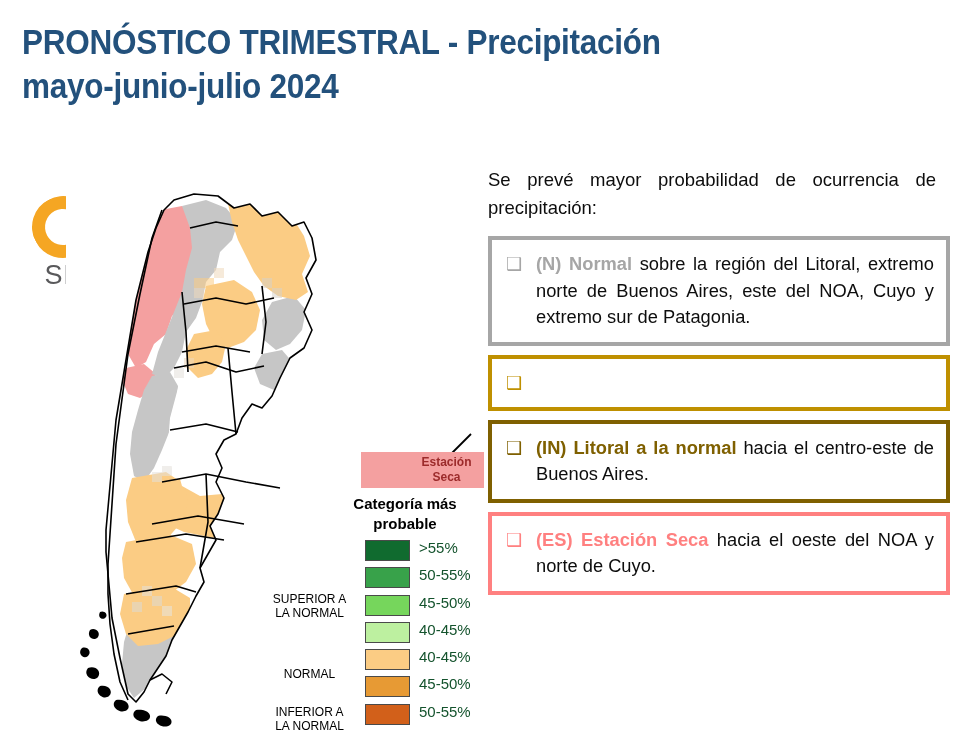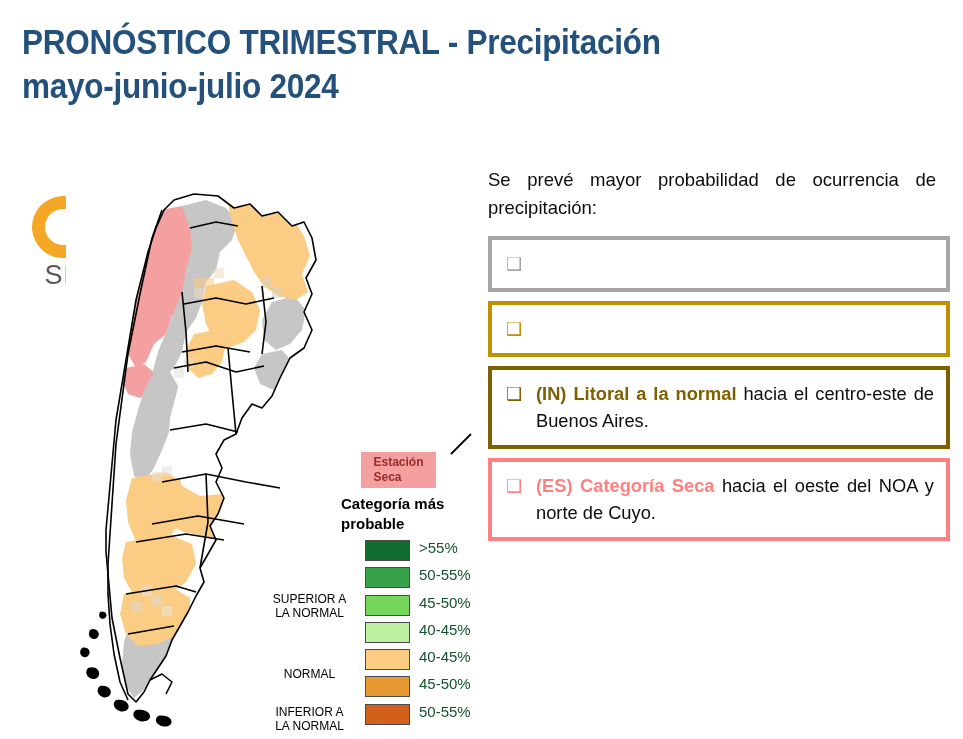--- a/index.html
+++ b/index.html
@@ -59,29 +59,30 @@
 
   
   #map-canvas{position:absolute;left:58px;top:50px;width:280px;height:545px;}
   #map-canvas svg{display:block;}
 
   
   #estacion-seca-box{
     position:absolute;left:353px;top:320px;width:75px;height:36px;
     background:#F4A0A0;
     color:#9C2B2B;font-weight:bold;font-size:12px;
-    line-height:1.25;text-align:left;
+    line-height:1.25;text-align:center;
     display:flex;align-items:center;justify-content:center;
     white-space:pre-line;
+    padding-left:48px;
   }
   #es-leader{position:absolute;left:425px;top:300px;width:40px;height:26px;}
 
   
   #legend-heading{
-    position:absolute;left:333px;top:362px;width:128px;text-align:left;
+    position:absolute;left:333px;top:362px;width:128px;text-align:center;
     font-weight:bold;font-size:15px;color:#000;line-height:1.3;
     white-space:pre-line;
   }
   #legend-rows{position:absolute;left:245px;top:405px;width:215px;}
   .legend-row{position:relative;height:27.3px;}
   .swatch{
     position:absolute;left:112px;top:3px;width:45px;height:21px;
     border:1px solid #4a4a4a;box-sizing:border-box;
   }
   .swatch-label{
@@ -320,29 +321,30 @@
   </div>
 
 </div>
 
 <div id="right-panel">
 
   <div id="intro">Se prevé mayor probabilidad de ocurrencia de precipitación:</div>
 
   <div class="callout" id="box-n" style="margin-top:14px;">
     <span class="cb">❑</span>
+    <span class="callout-text"><span class="lead">(N) Normal</span><span> sobre la región del Litoral, extremo norte de Buenos Aires, este del NOA, Cuyo y extremo sur de Patagonia.</span></span>
   </div>
 
   <div class="callout" id="box-nin" style="margin-top:9px;">
     <span class="cb">❑</span>
   </div>
 
   <div class="callout" id="box-in" style="margin-top:9px;">
     <span class="cb">❑</span>
     <span class="callout-text"><span class="lead">(IN) Litoral a la normal</span><span> hacia el centro-este de Buenos Aires.</span></span>
   </div>
 
   <div class="callout" id="box-es" style="margin-top:9px;">
     <span class="cb">❑</span>
-    <span class="callout-text"><span class="lead">(ES) Categoría Seca</span><span> hacia el oeste del NOA y norte de Cuyo.</span></span>
+    <span class="callout-text"><span class="lead">(ES) Estación Seca</span><span> hacia el oeste del NOA y norte de Cuyo.</span></span>
   </div>
 
 </div>
 
 </body></html>

